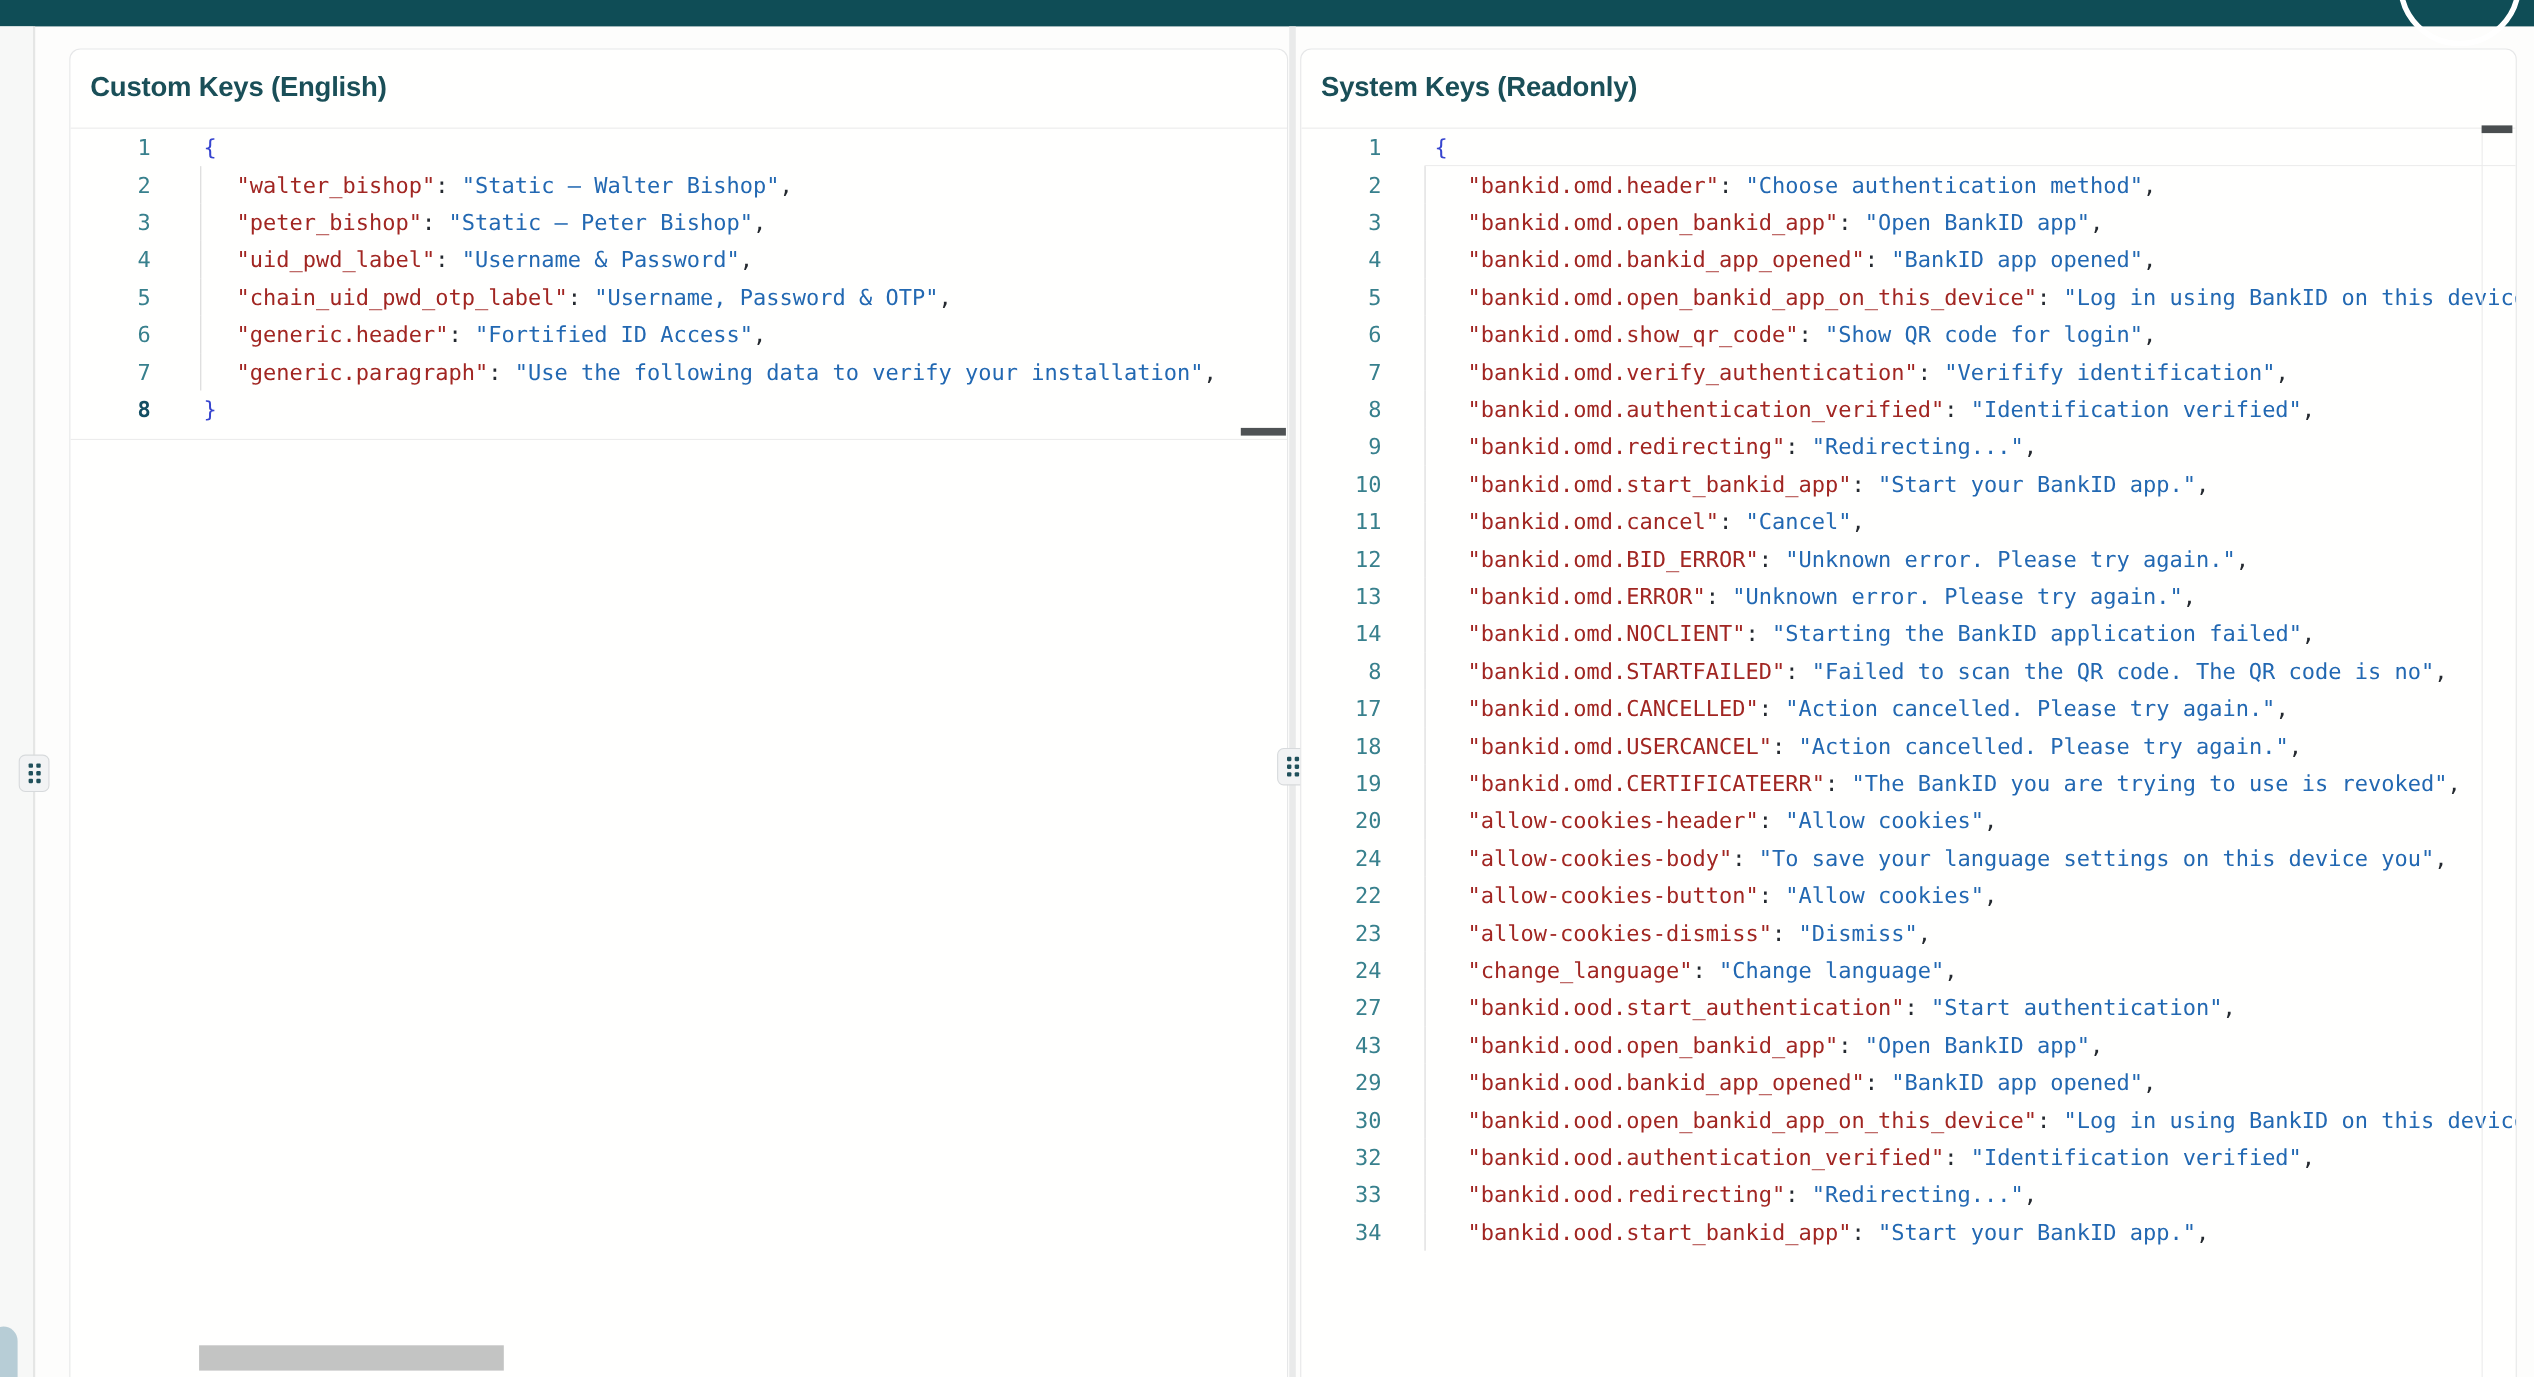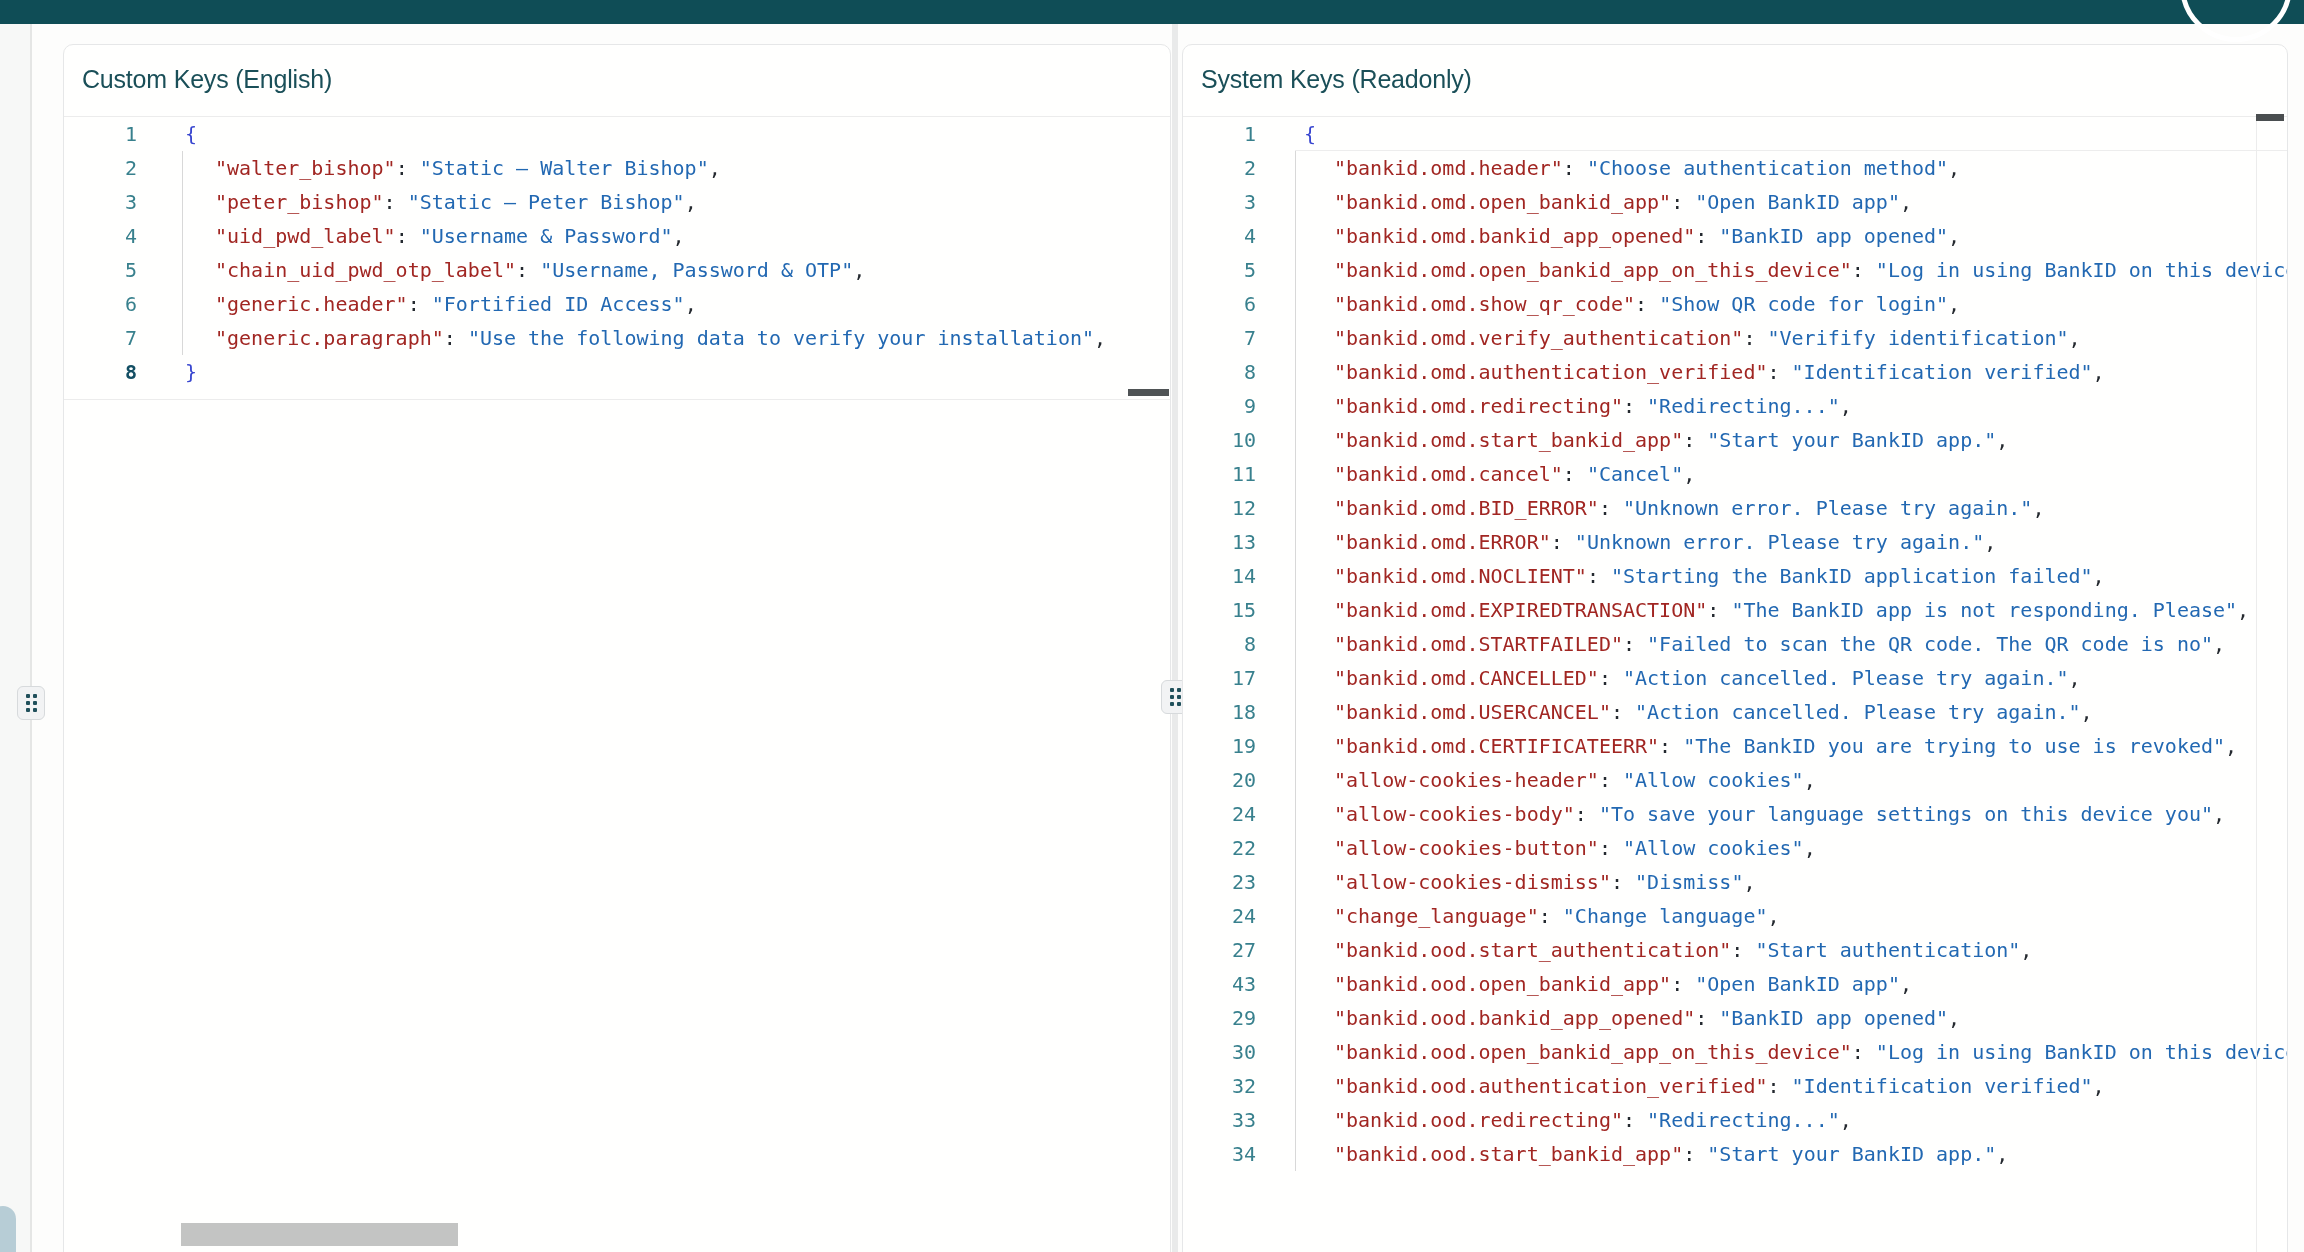--- a/index.html
+++ b/index.html
@@ -19,21 +19,21 @@
     border-radius:6px;display:flex;align-items:center;justify-content:center;box-sizing:border-box;cursor:col-resize;}
   .handle-left{left:17px;top:686px;}
   .handle-mid{left:1161px;top:680px;}
   .dots{display:grid;grid-template-columns:repeat(2,4px);grid-template-rows:repeat(3,4px);gap:3px;}
   .dots i{background:#20505b;border-radius:1px;display:block;}
   
   .card{position:absolute;top:44px;background:#fffffe;border:1px solid #e6e7e8;border-radius:10px;
     box-sizing:border-box;overflow:hidden;}
   .card-left{left:63px;width:1108px;height:1260px;}
   .card-right{left:1182px;width:1106px;height:1260px;}
-  .card-title{position:absolute;top:20px;left:18px;font-size:25px;font-weight:normal;
+  .card-title{position:absolute;top:20px;left:18px;font-size:25px;font-weight:bold;
     color:var(--title,#1a4f58);letter-spacing:-0.2px;}
   
   .editor{position:absolute;left:0;right:0;top:71px;border-top:1px solid #ececec;
     font-family:"DejaVu Sans Mono","Liberation Mono",monospace;font-size:20px;}
   .row{height:34px;line-height:34px;white-space:nowrap;position:relative;display:flex;}
   .ln{width:73px;text-align:right;color:var(--line_number,#38808d);flex:none;}
   .ln.active{color:#134e63;font-weight:bold;}
   .code{margin-left:48px;}
   .ind .code{padding-left:30px;}
   .ind::before{content:"";position:absolute;left:var(--guide);top:0;bottom:0;width:1px;background:#d8d8d8;}
@@ -180,24 +180,20 @@
         </div>
         <div class="row ind">
           <span class="ln">13</span>
           <span class="code"><span class="tok-key">"bankid.omd.ERROR"</span><span class="tok-p">: </span><span class="tok-str">"Unknown error. Please try again."</span><span class="tok-p">,</span></span>
         </div>
         <div class="row ind">
           <span class="ln">14</span>
           <span class="code"><span class="tok-key">"bankid.omd.NOCLIENT"</span><span class="tok-p">: </span><span class="tok-str">"Starting the BankID application failed"</span><span class="tok-p">,</span></span>
         </div>
         <div class="row ind">
-          <span class="ln">15</span>
-          <span class="code"><span class="tok-key">"bankid.omd.EXPIREDTRANSACTION"</span><span class="tok-p">: </span><span class="tok-str">"The BankID app is not responding. Please"</span><span class="tok-p">,</span></span>
-        </div>
-        <div class="row ind">
           <span class="ln">8</span>
           <span class="code"><span class="tok-key">"bankid.omd.STARTFAILED"</span><span class="tok-p">: </span><span class="tok-str">"Failed to scan the QR code. The QR code is no"</span><span class="tok-p">,</span></span>
         </div>
         <div class="row ind">
           <span class="ln">17</span>
           <span class="code"><span class="tok-key">"bankid.omd.CANCELLED"</span><span class="tok-p">: </span><span class="tok-str">"Action cancelled. Please try again."</span><span class="tok-p">,</span></span>
         </div>
         <div class="row ind">
           <span class="ln">18</span>
           <span class="code"><span class="tok-key">"bankid.omd.USERCANCEL"</span><span class="tok-p">: </span><span class="tok-str">"Action cancelled. Please try again."</span><span class="tok-p">,</span></span>

